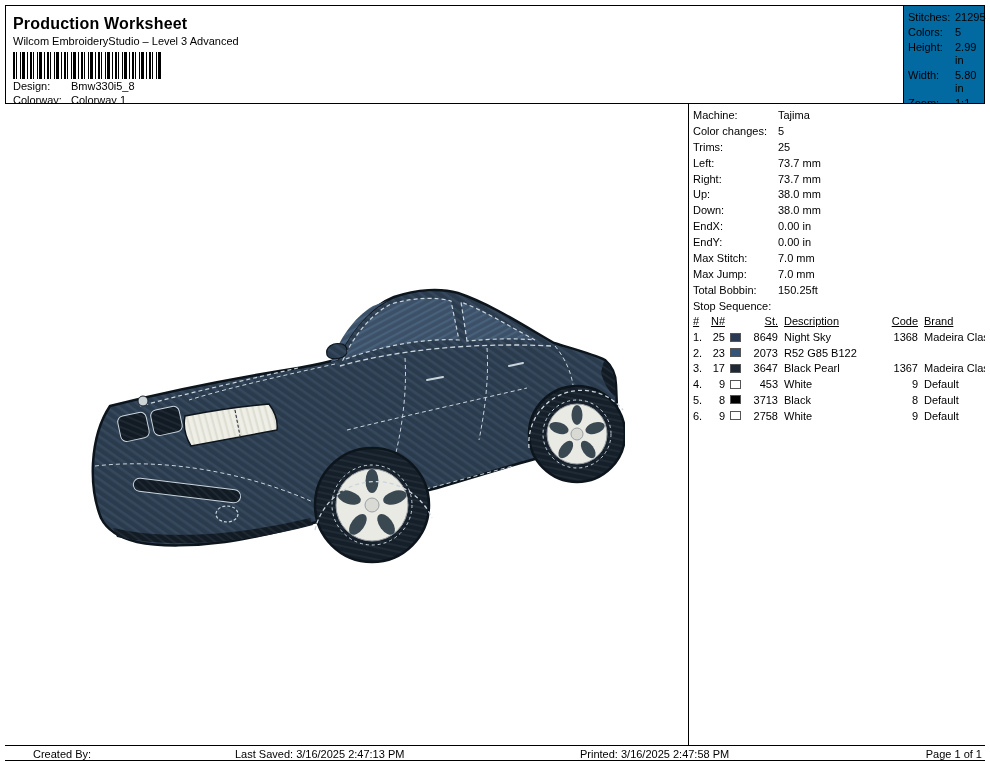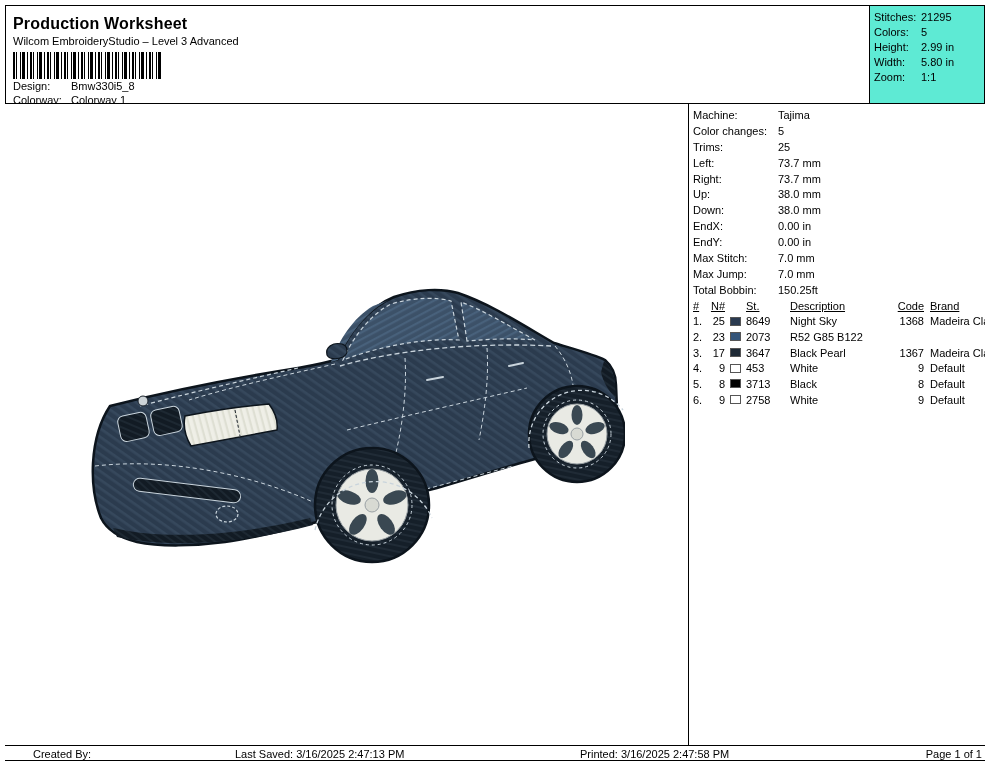--- a/index.html
+++ b/index.html
@@ -3,21 +3,21 @@
 <meta charset="utf-8">
 <style>
   *{margin:0;padding:0;box-sizing:border-box;}
   html,body{width:990px;height:762px;}
   body{font-family:"Liberation Sans","DejaVu Sans",sans-serif;background:#ffffff;color:#000;}
   .page{position:relative;width:990px;height:762px;background:#fff;overflow:hidden;}
 
   
   .hdr{position:absolute;left:5px;top:5px;right:5px;height:99px;display:flex;}
   .hdr-left{flex:1;border:1px solid #000;padding:9px 7px;background:#fff;}
-  .hdr-right{width:116px;border:1px solid #000;margin-left:-1px;padding:3px 4px;background:#5eead4;}
+  .hdr-right{width:82px;border:1px solid #000;margin-left:-1px;padding:3px 4px;background:#0369a1;}
   .title{font-size:16px;font-weight:bold;letter-spacing:.2px;}
   .subtitle{font-size:11px;margin-top:2px;}
   .barcode{width:150px;height:27px;margin-top:5px;
     background:repeating-linear-gradient(90deg,#000 0,#000 2px,#fff 2px,#fff 3px,#000 3px,#000 4px,#fff 4px,#fff 7px,#000 7px,#000 8px,#fff 8px,#fff 9px,#000 9px,#000 12px,#fff 12px,#fff 14px,#000 14px,#000 15px,#fff 15px,#fff 17px);}
   .kv{display:flex;font-size:11px;margin-top:1px;line-height:13px;}
   .kv .k{width:58px;flex:none;}
   .hdr-right .kv .k{width:47px;}
   .hdr-right .kv{margin-top:2px;}
 
   
@@ -28,21 +28,21 @@
   .drow{display:flex;height:15.9px;align-items:center;}
   .drow .k{width:85px;flex:none;}
   .stoptitle{height:15.9px;display:flex;align-items:center;}
 
   
   .st-row{display:flex;height:15.7px;align-items:center;white-space:nowrap;}
   .c-idx{width:15px;flex:none;}
   .c-n{width:17px;flex:none;text-align:right;margin-right:5px;}
   .c-sw{width:16px;flex:none;display:flex;align-items:center;}
   .sw{width:11px;height:9px;border:1px solid #555;display:inline-block;}
-  .c-st{width:32px;flex:none;margin-right:12px;}
+  .c-st{width:32px;flex:none;text-align:right;margin-right:6px;}
   .c-desc{width:106px;flex:none;overflow:hidden;}
   .c-code{width:28px;flex:none;text-align:right;}
   .c-brand{flex:1;padding-left:6px;overflow:hidden;}
   .u{text-decoration:underline;}
 
   
   .footer{position:absolute;left:5px;right:5px;bottom:1px;height:16px;border-top:1px solid #000;border-bottom:1px solid #000;font-size:11px;background:#fff;}
   .footer span{position:absolute;top:2px;white-space:nowrap;}
   .f-created{left:3px;margin-left:25px;}
   .f-saved{left:230px;}
@@ -241,20 +241,21 @@
         </div>
       <div class="drow">
           <span class="k">Max Jump:</span>
           <span>7.0 mm</span>
         </div>
       <div class="drow">
           <span class="k">Total Bobbin:</span>
           <span>150.25ft</span>
         </div>
 
+      <div class="stoptitle">Stop Sequence:</div>
 
       <div>
         <div class="st-row">
           <span class="c-idx u">#</span>
           <span class="c-n u">N#</span>
           <span class="c-sw"></span>
           <span class="c-st u">St.</span>
           <span class="c-desc u">Description</span>
           <span class="c-code u">Code</span>
           <span class="c-brand u">Brand</span>

